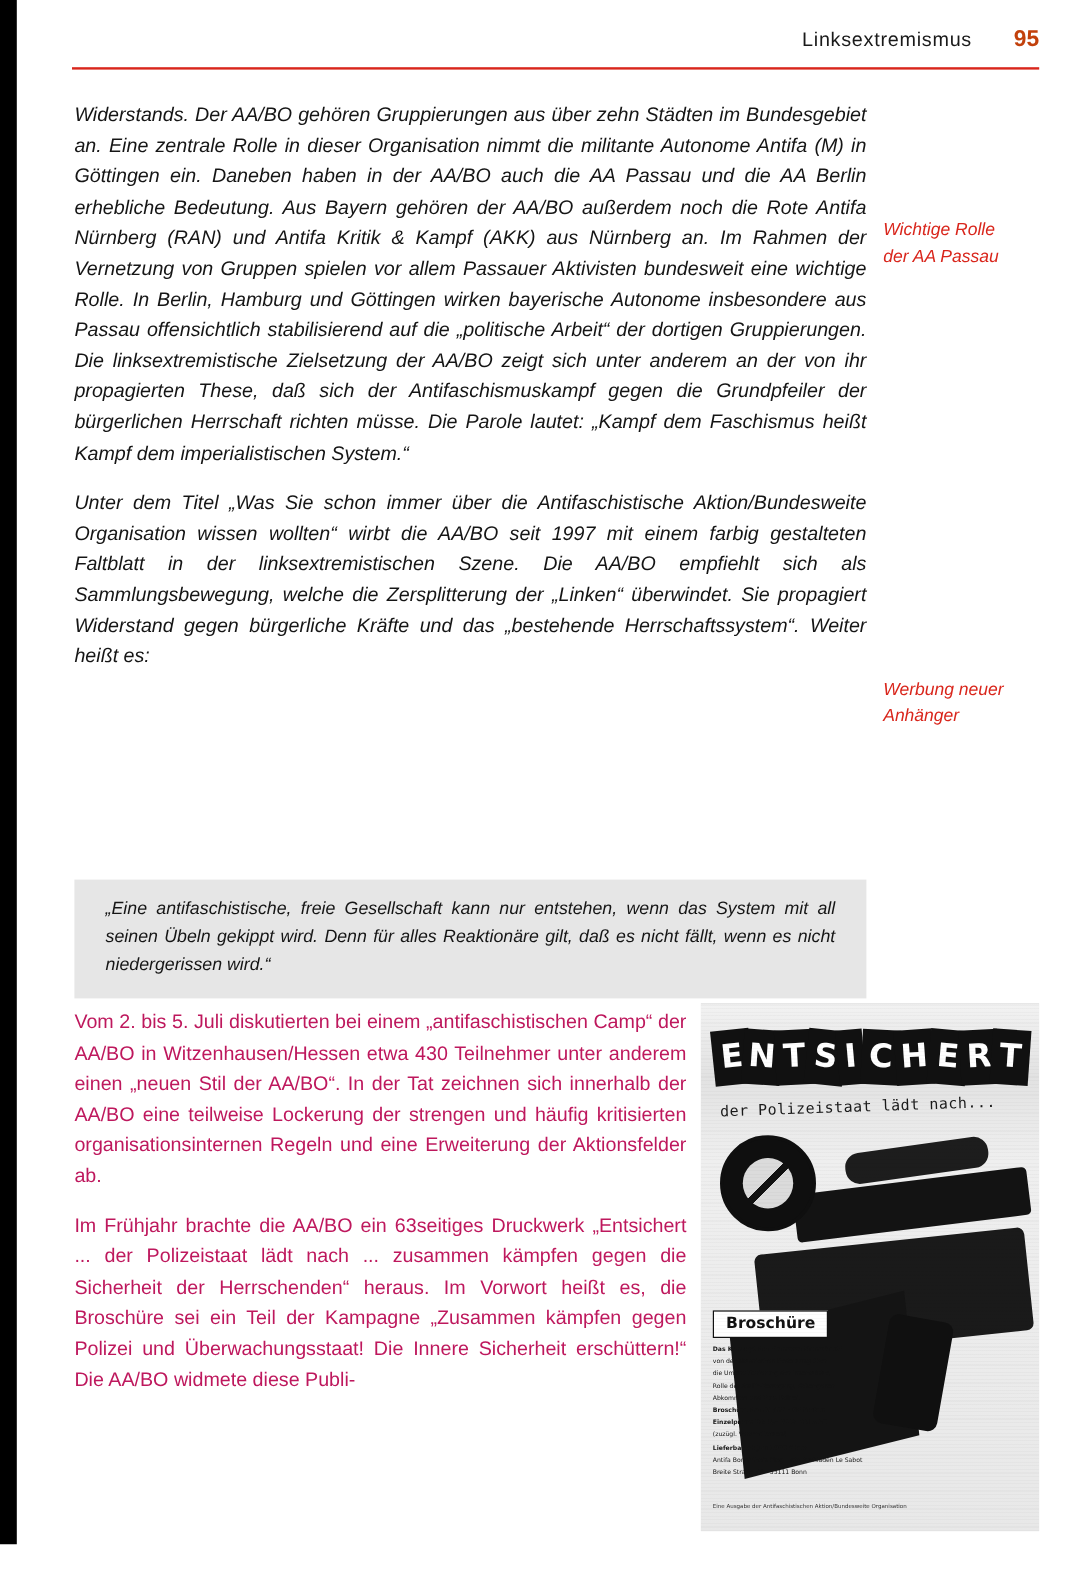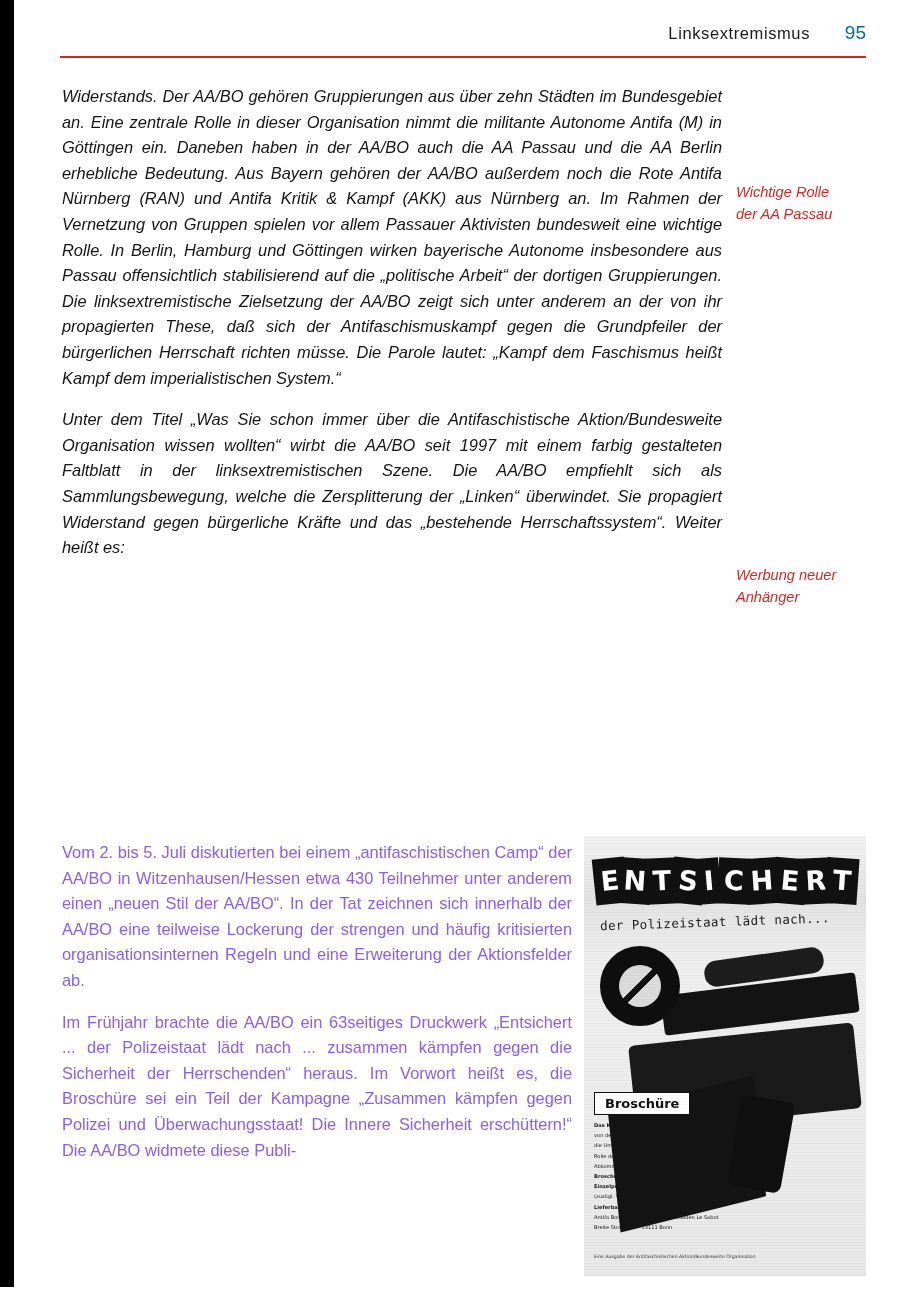--- a/index.html
+++ b/index.html
@@ -48,22 +48,22 @@
     top: 6px;
     font-size: 16.5px;
     letter-spacing: 0.6px;
     color: #1a1a1a;
   }
   .header-pageno {
     position: absolute;
     right: 0;
     top: 4px;
     font-size: 19px;
-    font-weight: normal;
-    color: #0369a1;
+    font-weight: bold;
+    color: #c2410c;
   }
   .header-rule {
     position: absolute;
     left: 0;
     top: 38px;
     width: 806px;
     height: 2px;
     background: #d9261c;
   }
   
@@ -117,21 +117,21 @@
     position: absolute;
     left: 48px;
     top: 840px;
     width: 510px;
   }
   .lower-col p {
     margin: 0 0 16px 0;
     font-size: 16.4px;
     line-height: 25.6px;
     text-align: justify;
-    color: #8b5cf6;
+    color: #be185d;
   }
   
   .flyer {
     position: absolute;
     left: 570px;
     top: 836px;
     width: 282px;
     height: 440px;
     background: #e9e9e9;
     overflow: hidden;
@@ -313,20 +313,23 @@
 
     <div class="marginnote mn1">
       <div>Wichtige Rolle</div>
       <div>der AA Passau</div>
     </div>
     <div class="marginnote mn2">
       <div>Werbung neuer</div>
       <div>Anhänger</div>
     </div>
 
+    <div class="quotebox">
+      <p>„Eine antifaschistische, freie Gesellschaft kann nur entstehen, wenn das System mit all seinen Übeln gekippt wird. Denn für alles Reaktionäre gilt, daß es nicht fällt, wenn es nicht niedergerissen wird.“</p>
+    </div>
 
     <div class="lower-col">
       <p>Vom 2. bis 5. Juli diskutierten bei einem „antifaschistischen Camp“ der AA/BO in Witzenhausen/Hessen etwa 430 Teilnehmer unter anderem einen „neuen Stil der AA/BO“. In der Tat zeichnen sich innerhalb der AA/BO eine teilweise Lockerung der strengen und häufig kritisierten organisationsinternen Regeln und eine Erweiterung der Aktionsfelder ab.</p>
       <p>Im Frühjahr brachte die AA/BO ein 63seitiges Druckwerk „Entsichert ... der Polizeistaat lädt nach ... zusammen kämpfen gegen die Sicherheit der Herrschenden“ heraus. Im Vorwort heißt es, die Broschüre sei ein Teil der Kampagne „Zusammen kämpfen gegen Polizei und Überwachungsstaat! Die Innere Sicherheit erschüttern!“ Die AA/BO widmete diese Publi-</p>
     </div>
 
     <div class="flyer">
       <div class="flyer-bg"></div>
 
       <div class="gun-scope"></div>

